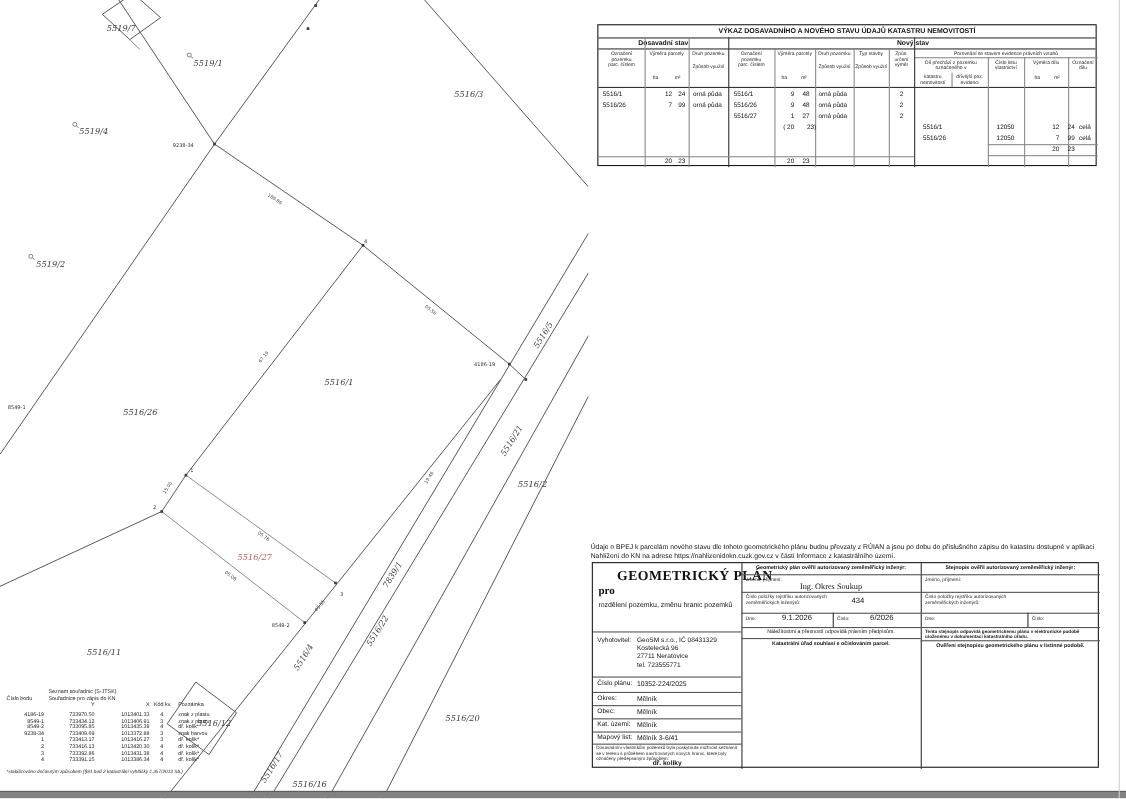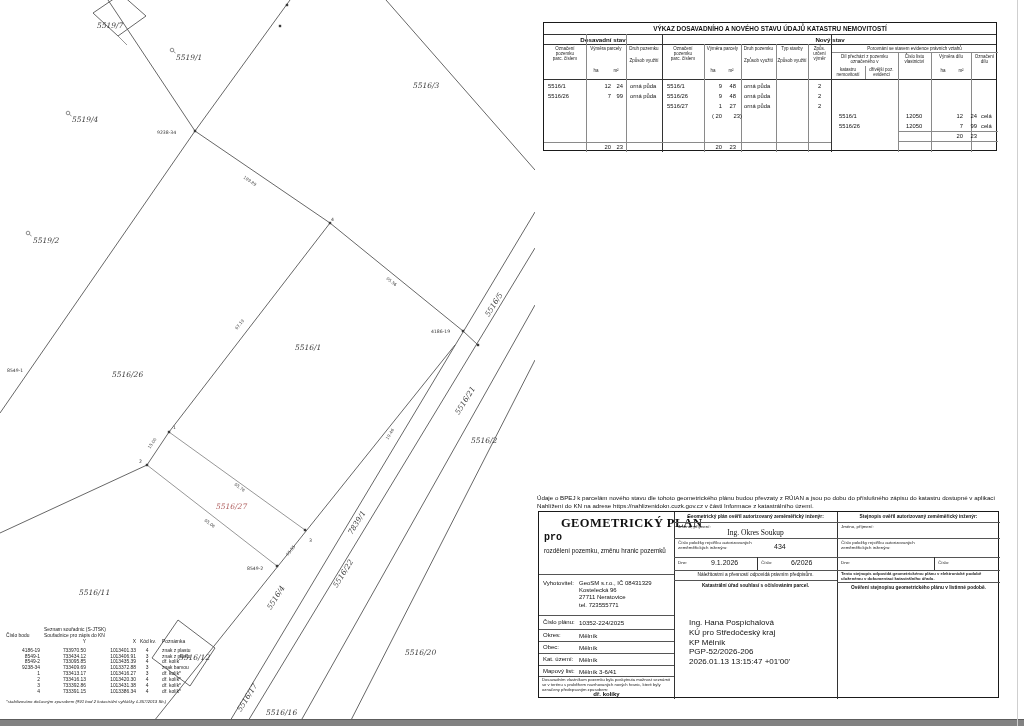--- a/index.html
+++ b/index.html
@@ -244,21 +244,21 @@
     <div class="abs ra" style="left:176px;top:121px;width:16px;">23</div>
   </div>
 
   <div class="bpej">Údaje o BPEJ k parcelám nového stavu dle tohoto geometrického plánu budou převzaty z RÚIAN a jsou po dobu do příslušného zápisu do katastru dostupné v aplikaci Nahlížení do KN na adrese https://nahlizenidokn.cuzk.gov.cz v části Informace z katastrálního území.</div>
 
   <div class="gp">
     <div class="vl" style="left:135px;top:0;height:187px;"></div>
     <div class="vl" style="left:298px;top:0;height:187px;"></div>
 
     <div class="abs gp-title" style="left:22px;top:4px;">GEOMETRICKÝ PLÁN</div>
-    <div class="abs gp-pro" style="left:5px;top:20px;font-family:Liberation Mono, monospace;">pro</div>
+    <div class="abs gp-pro" style="left:5px;top:20px;">pro</div>
     <div class="abs" style="left:5px;top:35px;font-size:6.3px;">rozdělení pozemku, změnu hranic pozemků</div>
     <div class="hl" style="left:0;top:62px;width:135px;"></div>
     <div class="abs" style="left:4px;top:68px;font-size:6px;">Vyhotovitel:</div>
     <div class="abs" style="left:40px;top:68px;font-size:6px;line-height:1.2;">
       <div>GeoSM s.r.o., IČ 08431329</div>
       <div>Kostelecká 96</div>
       <div>27711 Neratovice</div>
       <div>tel. 723555771</div>
     </div>
     <div class="hl" style="left:0;top:103px;width:135px;"></div>
@@ -291,27 +291,20 @@
     <div class="hl" style="left:135px;top:45px;width:163px;"></div>
     <div class="abs tiny" style="left:139px;top:48px;">Dne:</div>
     <div class="abs" style="left:172px;top:47px;font-size:7px;">9.1.2026</div>
     <div class="vl" style="left:218px;top:45px;height:13px;"></div>
     <div class="abs tiny" style="left:222px;top:48px;">Číslo:</div>
     <div class="abs" style="left:252px;top:47px;font-size:7px;">6/2026</div>
     <div class="hl" style="left:135px;top:58px;width:163px;"></div>
     <div class="abs small-hd" style="left:135px;top:60px;width:163px;font-weight:normal;">Náležitostmi a přesností odpovídá právním předpisům.</div>
     <div class="hl" style="left:135px;top:68px;width:163px;"></div>
     <div class="abs small-hd" style="left:135px;top:71px;width:163px;">Katastrální úřad souhlasí s očíslováním parcel.</div>
-    <div class="abs" style="left:150px;top:106px;font-size:8px;line-height:1.22;">
-      <div>Ing. Hana Pospíchalová</div>
-      <div>KÚ pro Středočeský kraj</div>
-      <div>KP Mělník</div>
-      <div>PGP-52/2026-206</div>
-      <div>2026.01.13 13:15:47 +01'00'</div>
-    </div>
 
     <div class="abs small-hd" style="left:298px;top:2px;width:163px;">Stejnopis ověřil autorizovaný zeměměřický inženýr:</div>
     <div class="hl" style="left:298px;top:10px;width:163px;"></div>
     <div class="abs tiny" style="left:302px;top:12px;">Jméno, příjmení:</div>
     <div class="hl" style="left:298px;top:26px;width:163px;"></div>
     <div class="abs tiny pre" style="left:302px;top:28px;width:90px;">Číslo položky rejstříku autorizovaných
 zeměměřických inženýrů:</div>
     <div class="hl" style="left:298px;top:45px;width:163px;"></div>
     <div class="abs tiny" style="left:302px;top:48px;">Dne:</div>
     <div class="vl" style="left:395px;top:45px;height:13px;"></div>

